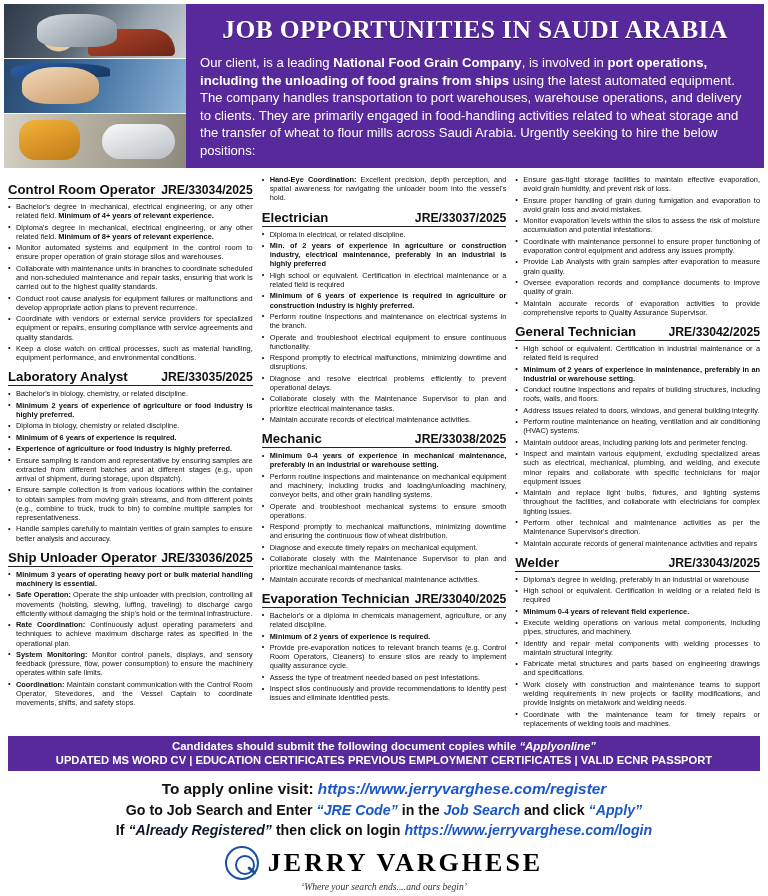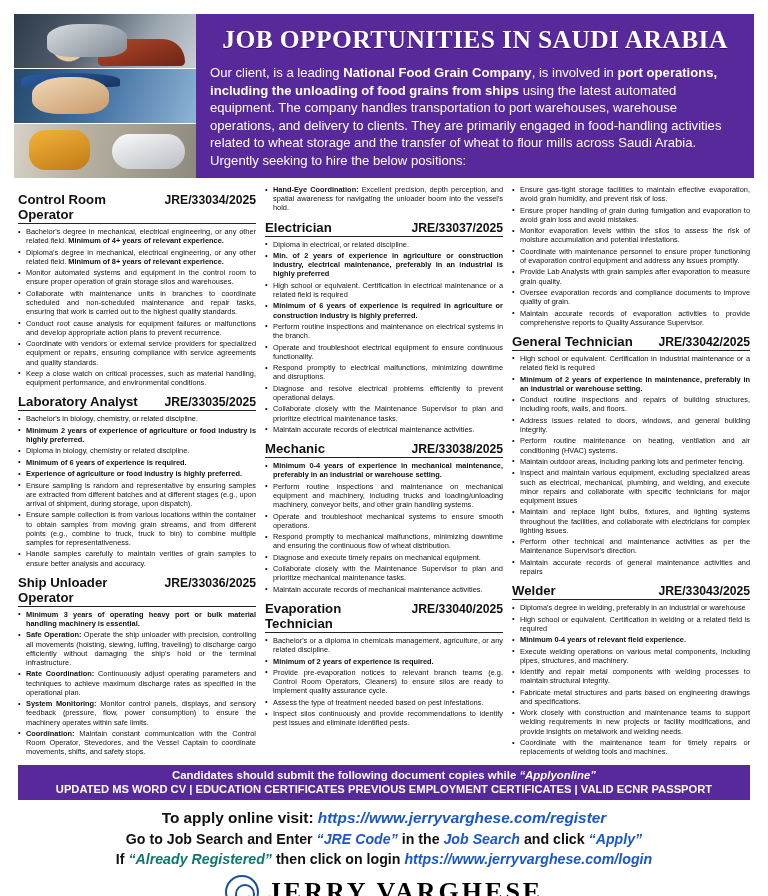--- a/index.html
+++ b/index.html
@@ -4,21 +4,21 @@
 <style>
   * { box-sizing: border-box; }
   html, body { margin:0; padding:0; }
   body {
     width: 768px; height: 896px;
     background: #ffffff;
     font-family: "Liberation Sans", sans-serif;
     color: #111;
     overflow: hidden;
   }
-  .page { width:768px; height:896px; position:relative; padding:14px; background:#fff; }
+  .page { width:768px; height:896px; position:relative; padding:4px; background:#fff; }
 
   
   .top { display:flex; height:164px; }
   .photos { width:182px; display:flex; flex-direction:column; }
   .ph { flex:1; position:relative; overflow:hidden; border-bottom:1px solid #fff; }
   .ph:last-child { border-bottom:none; }
   .ph1 { background:
       radial-gradient(circle at 30% 55%, #e8cba0 0 13%, rgba(232,203,160,0) 14%),
       linear-gradient(120deg,#2d3a4a 0%, #55616e 40%, #9aa6b0 70%, #c8cdd2 100%); }
   .ph1::after { content:""; position:absolute; left:18%; top:18%; width:44%; height:62%;
@@ -66,21 +66,21 @@
   .band .l1 { font-size:11.4px; font-weight:bold; }
   .band .l1 i { font-style:italic; }
   .band .l2 { font-size:11.2px; font-weight:bold; margin-top:2px; }
 
   .apply { text-align:center; margin-top:9px; }
   .apply .a1 { font-size:15.4px; font-weight:bold; color:#111; }
   .apply .a1 .url { color:#1a57c8; font-style:italic; }
   .apply .a2 { font-size:14.2px; font-weight:bold; margin-top:4px; }
   .apply .a2 .q { color:#1a57c8; font-style:italic; }
   .apply .a3 { font-size:14.2px; font-weight:bold; margin-top:4px; }
-  .apply .a3 .q { color:#0f766e; font-style:italic; }
+  .apply .a3 .q { color:#0f172a; font-style:italic; }
   .apply .a3 .url { color:#1a57c8; font-style:italic; }
 
   
   .logo { margin:8px auto 0 auto; text-align:center; }
   .logo .name { font-family:"Liberation Serif", serif; font-size:26px; letter-spacing:3px;
      font-weight:bold; color:#000000; display:inline-block; vertical-align:middle; }
   .logo .mark { display:inline-block; width:34px; height:34px; border-radius:50%;
      border:2px solid #1b4fa0; vertical-align:middle; margin-right:9px; position:relative;
      background:#fff; }
   .logo .mark::before{content:""; position:absolute; left:8px; top:7px; width:16px; height:16px;

